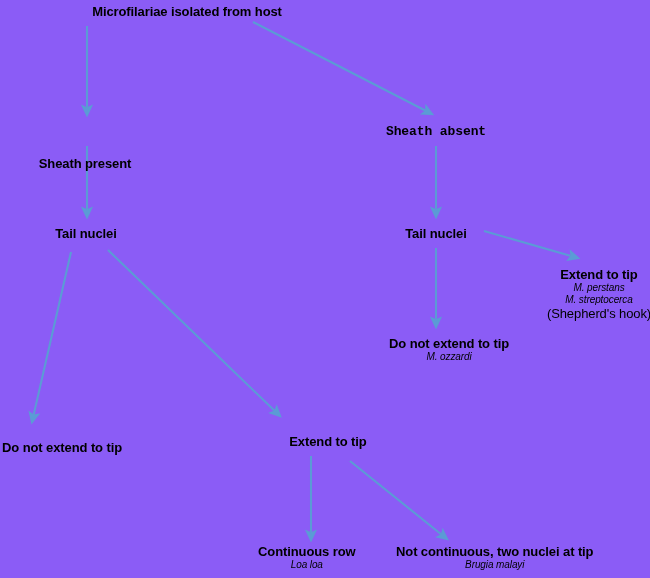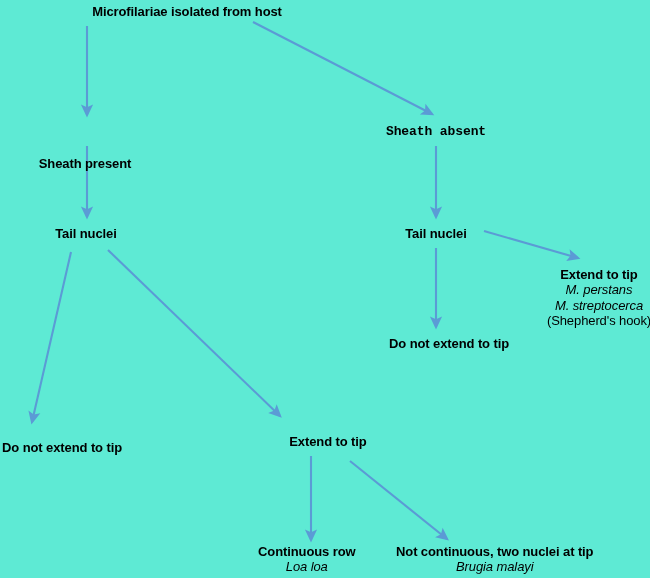--- a/index.html
+++ b/index.html
@@ -5,21 +5,21 @@
 <style>
   html, body {
     margin: 0;
     padding: 0;
     background: #ffffff;
   }
   #canvas {
     position: relative;
     width: 650px;
     height: 578px;
-    background: #5eead4;
+    background: #8b5cf6;
     overflow: hidden;
     font-family: "Liberation Sans", sans-serif;
     color: #000000;
   }
   #arrow-layer {
     position: absolute;
     left: 0;
     top: 0;
     width: 650px;
     height: 578px;
@@ -31,21 +31,21 @@
     line-height: 1.18;
   }
   .node .title {
     font-weight: bold;
     font-size: 13px;
     letter-spacing: -0.1px;
   }
   .node .species {
     font-style: italic;
     font-weight: normal;
-    font-size: 13px;
+    font-size: 10px;
     letter-spacing: -0.1px;
   }
   .node .note {
     font-style: normal;
     font-weight: normal;
     font-size: 13px;
     letter-spacing: -0.1px;
   }
   .n-center { transform: translateX(-50%); text-align: center; }
   .n-left   { text-align: center; }
@@ -105,20 +105,21 @@
 
   <div class="node n-center" style="left:599px; top:267px;">
     <div class="title">Extend to tip</div>
     <div class="species">M. perstans</div>
     <div class="species">M. streptocerca</div>
     <div class="note">(Shepherd's hook)</div>
   </div>
 
   <div class="node n-left" style="left:389px; top:336px;">
     <div class="title">Do not extend to tip</div>
+    <div class="species">M. ozzardi</div>
   </div>
 
   <div class="node n-left" style="left:2px; top:440px;">
     <div class="title">Do not extend to tip</div>
   </div>
 
   <div class="node n-center" style="left:328px; top:434px;">
     <div class="title">Extend to tip</div>
   </div>
 

